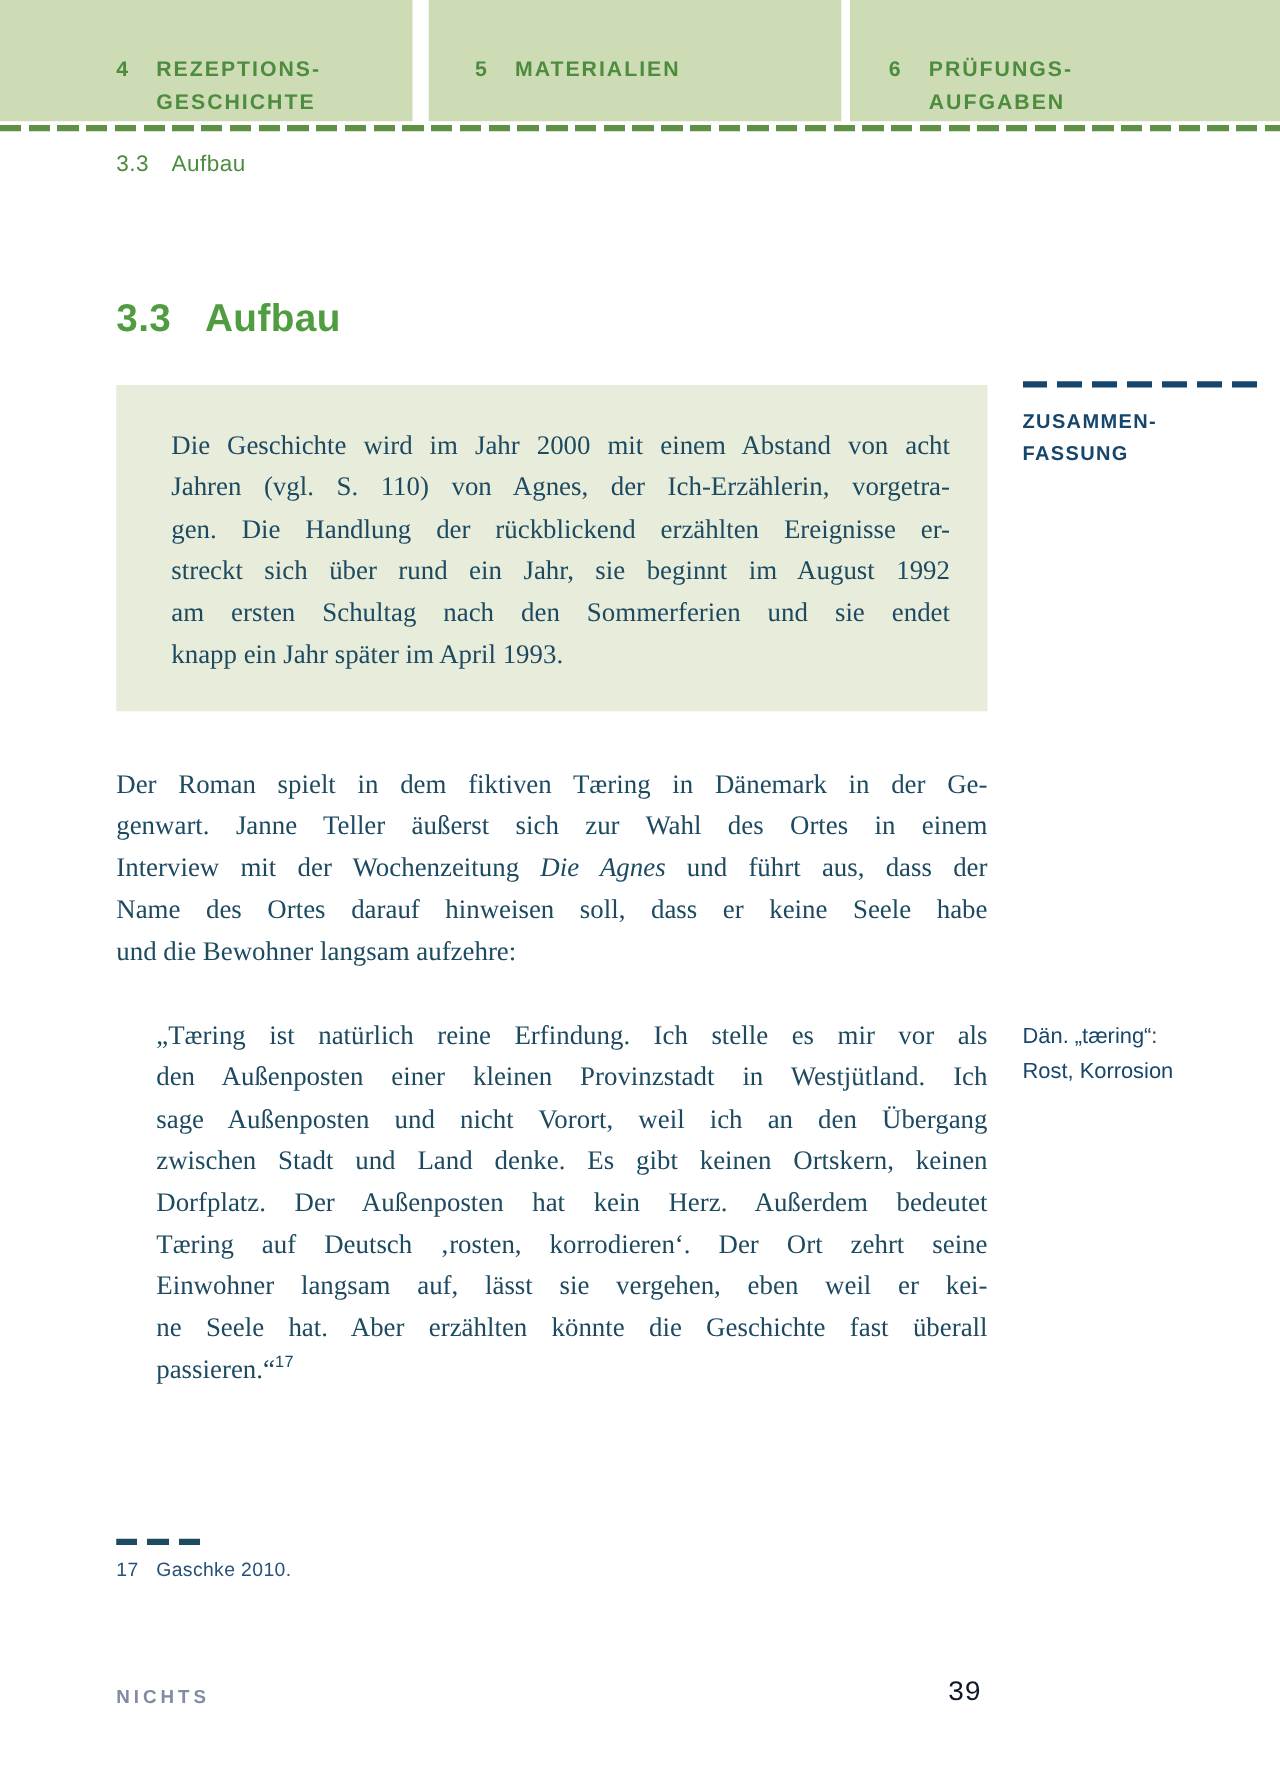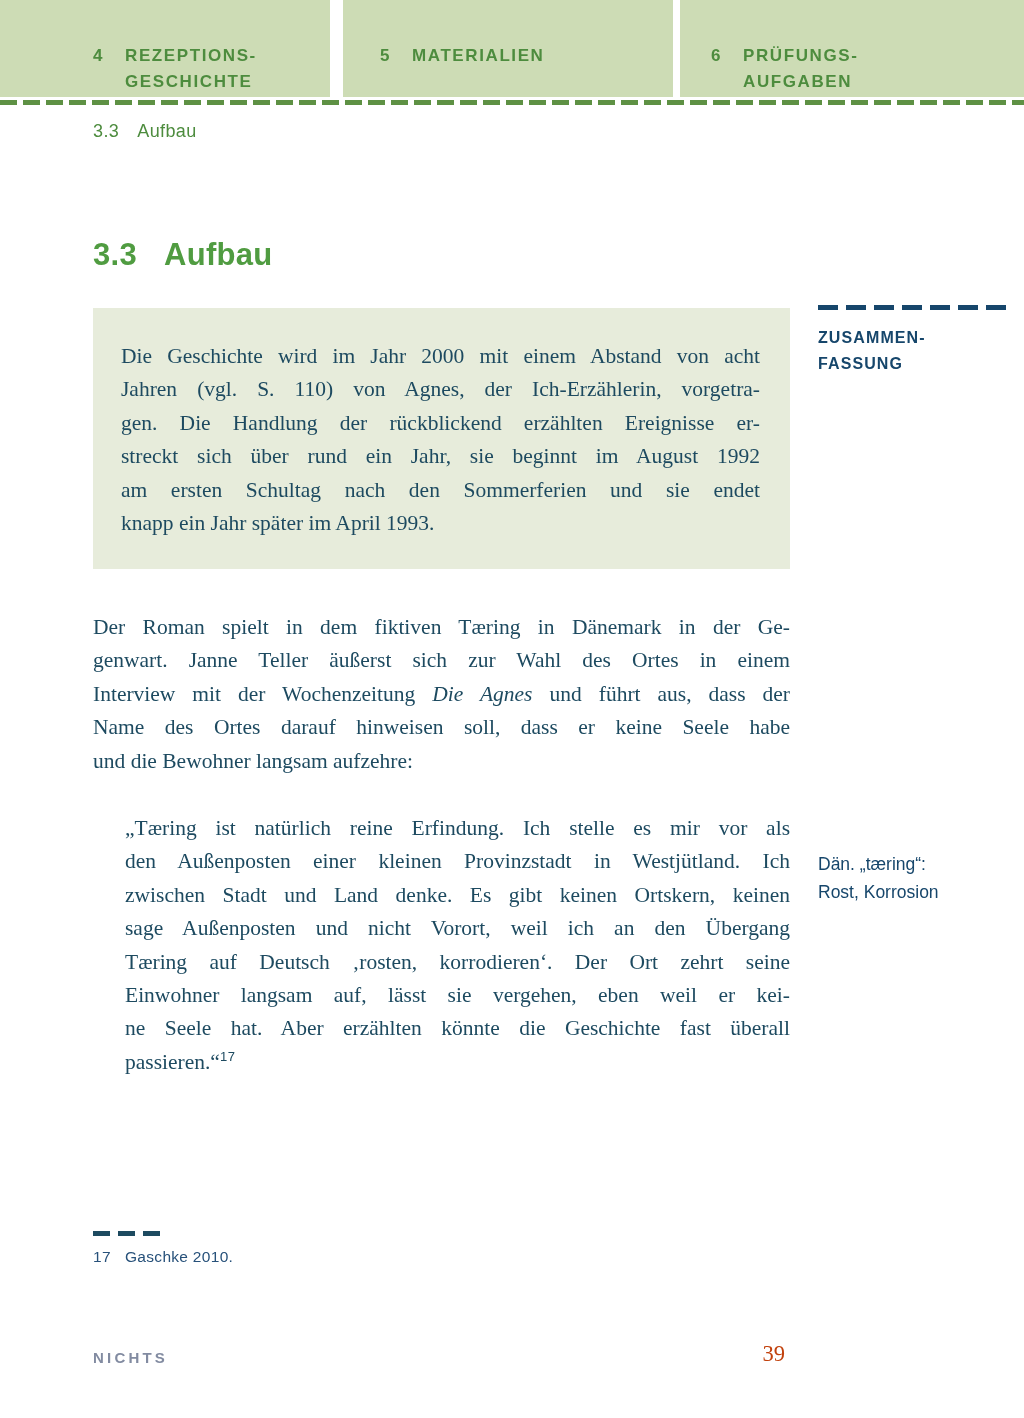--- a/index.html
+++ b/index.html
@@ -62,40 +62,40 @@
   .serif-lines .tline:last-child { text-align-last: left; }
   .serif-lines sup {
     font-family: "Liberation Sans", sans-serif;
     font-size: 13px; line-height: 0; vertical-align: super; letter-spacing: 0.5px;
   }
 
   .summary {
     position: absolute; top: 308px; left: 93px; width: 697px; height: 261px;
     background: #e7ecdb;
     box-sizing: border-box;
-    padding: 32px 30px 0 28px;
+    padding: 32px 30px 0 44px;
   }
 
   .bodypar { position: absolute; top: 611px; left: 93px; width: 697px; }
   .quote   { position: absolute; top: 812px; left: 125px; width: 665px; }
 
   
   .m-zf { position: absolute; top: 305px; left: 818px; width: 192px; }
   .m-rule {
     height: 5px; width: 192px;
     background: repeating-linear-gradient(to right, #16466b 0 20px, transparent 20px 28px);
   }
   .m-label {
     margin-top: 15px;
     color: #16466b; font-weight: bold; font-size: 16px;
     letter-spacing: 1.1px; line-height: 26px;
   }
   .m-taering {
     position: absolute; top: 814px; left: 818px; width: 200px;
-    color: #16466b; font-size: 17.5px; line-height: 28px; margin-top: 36px;
+    color: #16466b; font-size: 17.5px; line-height: 28px;
   }
 
   
   .fn-rule {
     position: absolute; top: 1231px; left: 93px; width: 72px; height: 5px;
     background: repeating-linear-gradient(to right, #1d4a60 0 17px, transparent 17px 25px);
   }
   .fn-row {
     position: absolute; top: 1248px; left: 93px;
     color: #27517a; font-size: 15.5px; letter-spacing: 0.3px;
@@ -105,22 +105,22 @@
   
   .pagefoot {
     position: absolute; top: 1341px; left: 93px; width: 697px;
     display: flex; justify-content: space-between; align-items: flex-start;
   }
   .book-title {
     color: #828ba1; font-size: 15px; letter-spacing: 3.2px; font-weight: bold;
     padding-top: 8px;
   }
   .page-num {
-    font-family: Liberation Serif, serif;
-    color: #c2410c; font-size: 22.5px;
+    font-family: Liberation Mono, monospace;
+    color: #0f172a; font-size: 22.5px;
     padding-right: 5px;
   }
 </style>
 </head>
 <body>
 
 <div class="page">
 
   <header class="tabs-row">
     <div class="tab tab-1">
@@ -181,22 +181,23 @@
         <div class="tline">Interview mit der Wochenzeitung <i>Die Agnes</i> und führt aus, dass der</div>
         <div class="tline">Name des Ortes darauf hinweisen soll, dass er keine Seele habe</div>
         <div class="tline">und die Bewohner langsam aufzehre:</div>
       </div>
   </section>
 
   <section class="quote">
     <div class="serif-lines">
         <div class="tline">„Tæring ist natürlich reine Erfindung. Ich stelle es mir vor als</div>
         <div class="tline">den Außenposten einer kleinen Provinzstadt in Westjütland. Ich</div>
+        <div class="tline">sage Außenposten und nicht Vorort, weil ich an den Übergang</div>
         <div class="tline">zwischen Stadt und Land denke. Es gibt keinen Ortskern, keinen</div>
-        <div class="tline">sage Außenposten und nicht Vorort, weil ich an den Übergang</div>
+        <div class="tline">Dorfplatz. Der Außenposten hat kein Herz. Außerdem bedeutet</div>
         <div class="tline">Tæring auf Deutsch ‚rosten, korrodieren‘. Der Ort zehrt seine</div>
         <div class="tline">Einwohner langsam auf, lässt sie vergehen, eben weil er kei-</div>
         <div class="tline">ne Seele hat. Aber erzählten könnte die Geschichte fast überall</div>
         <div class="tline">passieren.“<sup>17</sup></div>
       </div>
   </section>
 
   <aside class="m-taering">
     <div>
         <div class="tline">Dän. „tæring“:</div>

